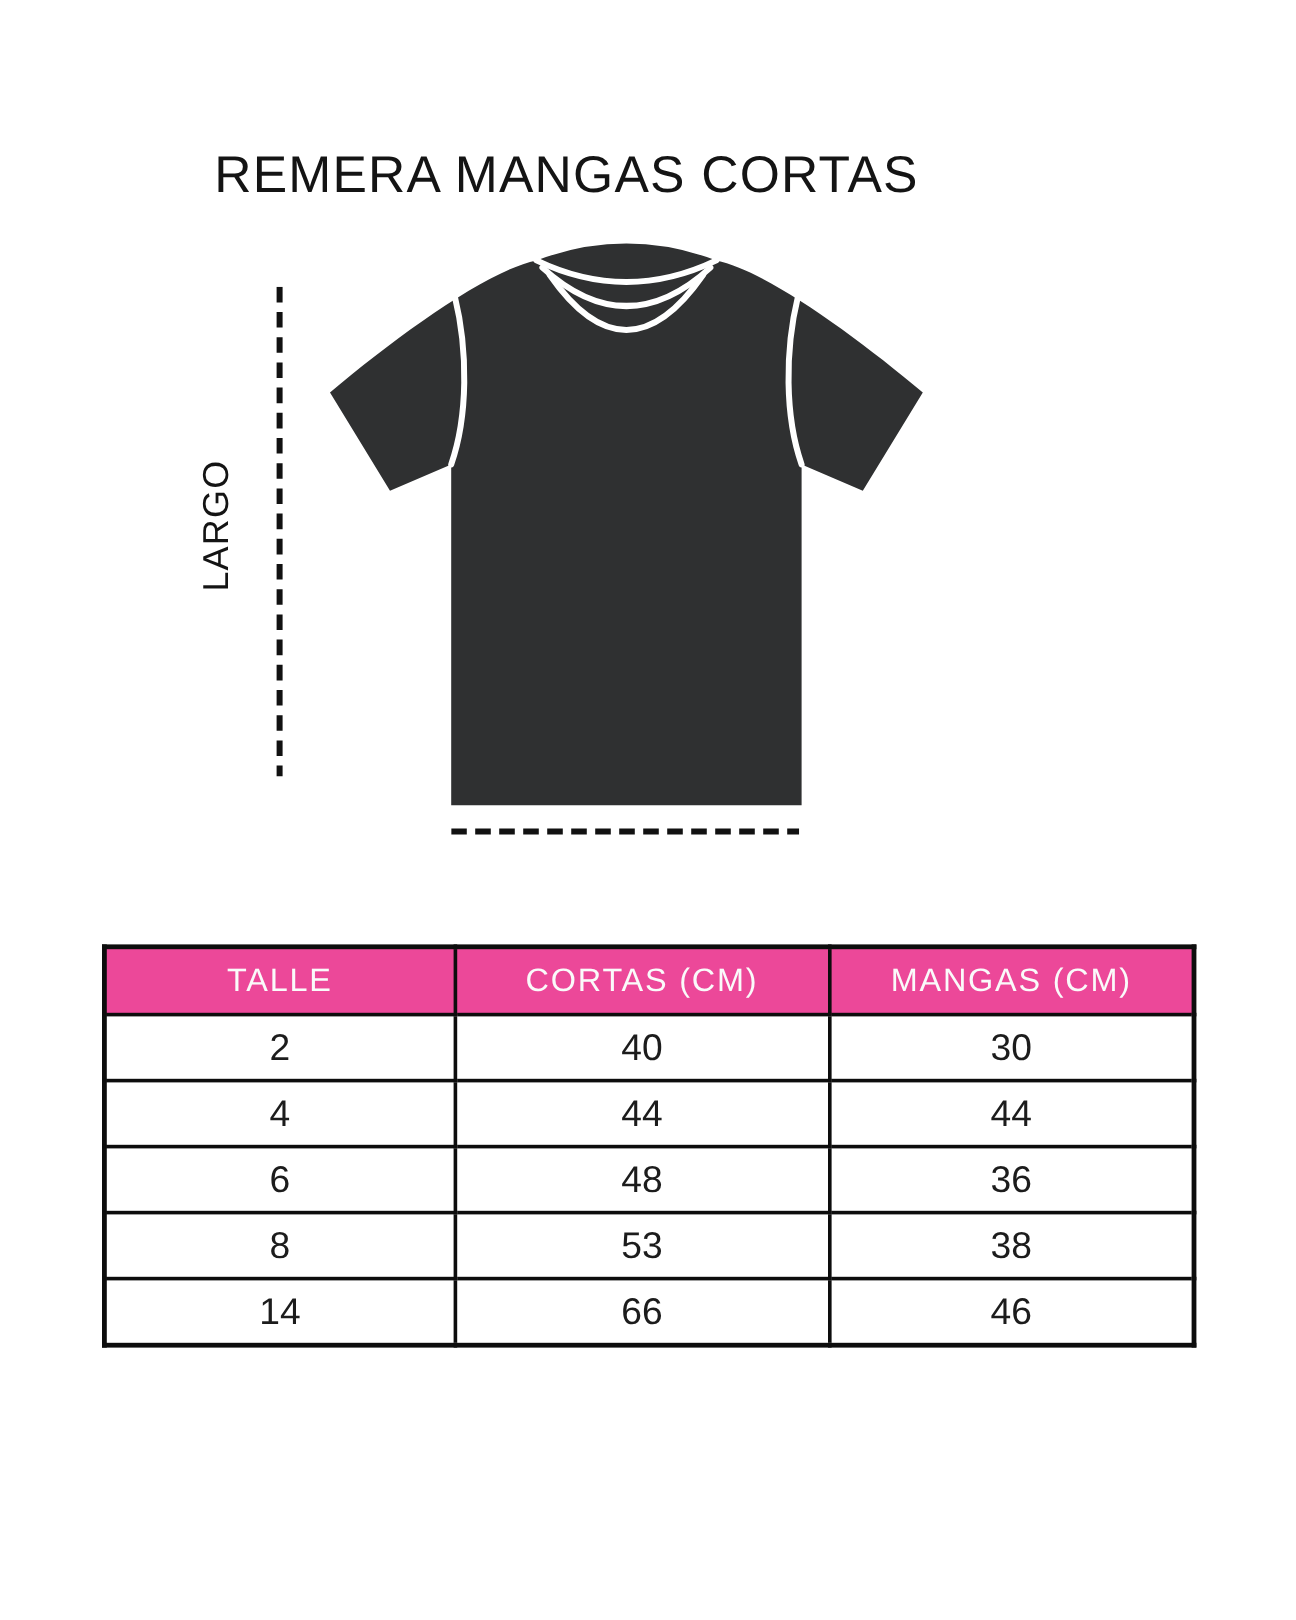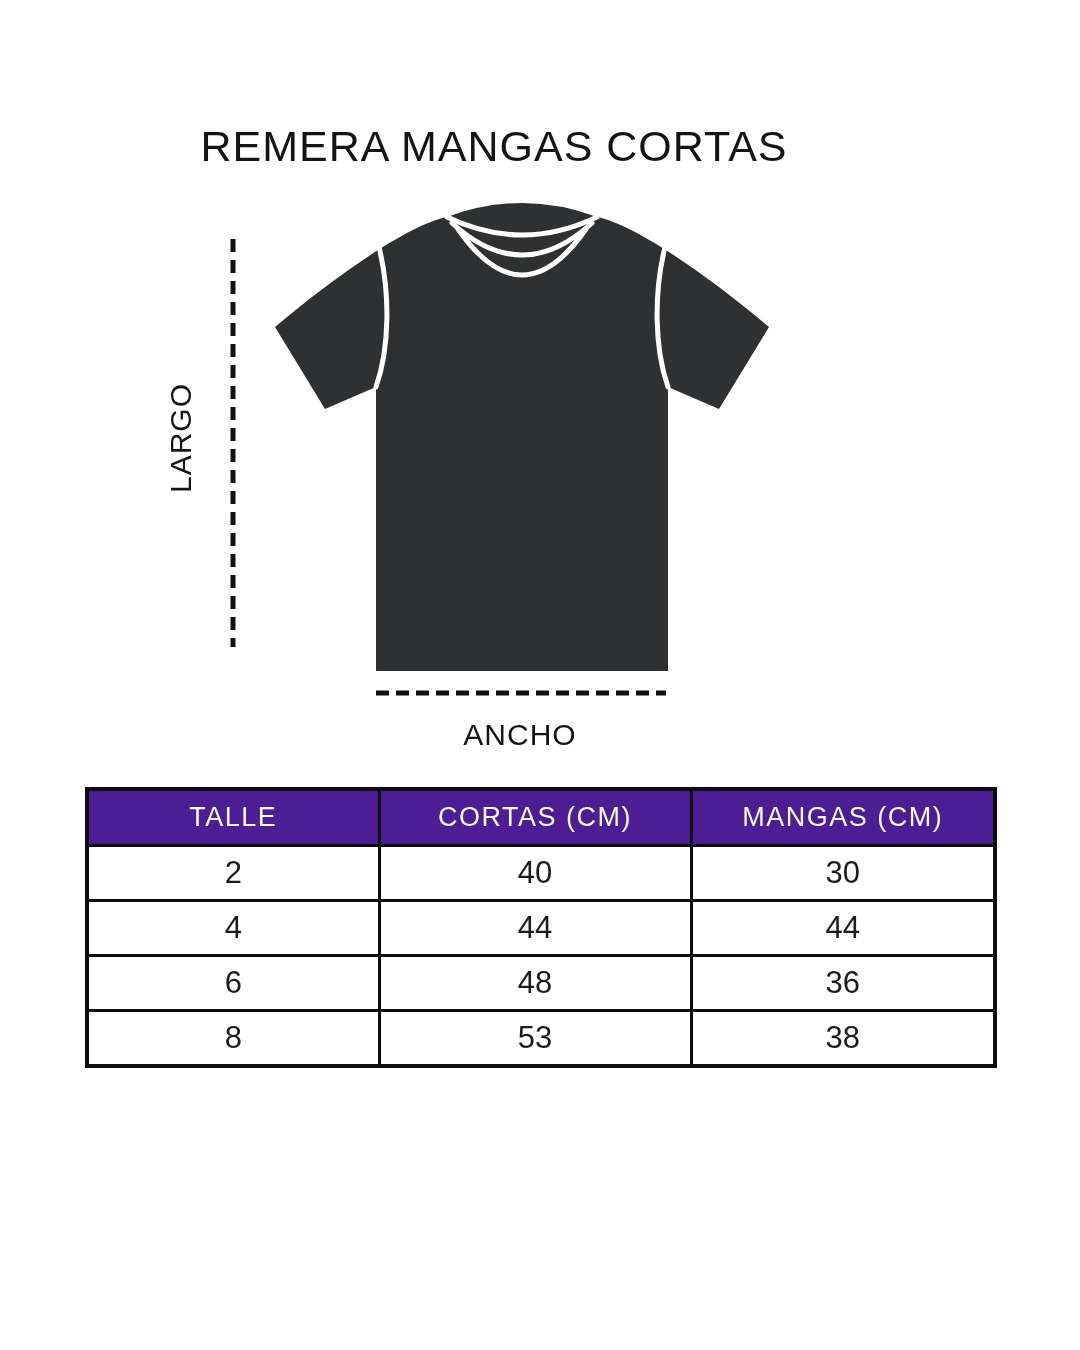--- a/index.html
+++ b/index.html
@@ -14,21 +14,20 @@
 
   .page-title {
     position: absolute;
     top: 122px; left: 0; width: 944px;
     text-align: center;
     font-size: 43px;
     font-weight: 500;
     letter-spacing: 1px;
     color: #141414;
     margin: 0;
-    padding-left: 22px;
   }
 
   .tshirt-svg { position: absolute; left: 270px; top: 197px; }
 
   .largo-line-svg { position: absolute; left: 229px; top: 239px; }
   .ancho-line-svg { position: absolute; left: 376px; top: 689px; }
 
   .largo-label {
     position: absolute;
     left: 121px; top: 420px;
@@ -56,21 +55,21 @@
     left: 85px; top: 787px;
     width: 908px;
     border-collapse: collapse;
     table-layout: fixed;
   }
   table.size-table, table.size-table th, table.size-table td {
     border: 3px solid #0d0d0d;
   }
   table.size-table { border-width: 4px; }
   table.size-table th {
-    background: #4c1d95;
+    background: #ec4899;
     color: #fafafa;
     font-weight: 400;
     font-size: 27px;
     letter-spacing: 1.5px;
     height: 51px;
     text-align: center;
   }
   table.size-table td {
     background: #ffffff;
     color: #1c1c1c;
@@ -106,21 +105,20 @@
   </svg>
 
   <svg class="largo-line-svg" width="8" height="408" viewBox="0 0 8 408">
     <line x1="4" y1="0" x2="4" y2="408" stroke-width="5" stroke-dasharray="13 8" stroke="#111111"></line>
   </svg>
   <div class="largo-label">LARGO</div>
 
   <svg class="ancho-line-svg" width="290" height="8" viewBox="0 0 290 8">
     <line x1="0" y1="4" x2="290" y2="4" stroke-width="5" stroke-dasharray="13 7" stroke="#111111"></line>
   </svg>
-  <div class="ancho-label">ANCHO</div>
 
   <table class="size-table">
     <colgroup>
       <col style="width:292px">
         <col style="width:312px">
         <col style="width:304px">
     </colgroup>
     <thead>
       <tr>
         <th>TALLE</th>
@@ -142,16 +140,21 @@
       <tr>
         <td>6</td>
         <td>48</td>
         <td>36</td>
       </tr>
       <tr>
         <td>8</td>
         <td>53</td>
         <td>38</td>
       </tr>
+      <tr>
+        <td>14</td>
+        <td>66</td>
+        <td>46</td>
+      </tr>
     </tbody>
   </table>
 
 </div>
 
 </body></html>

